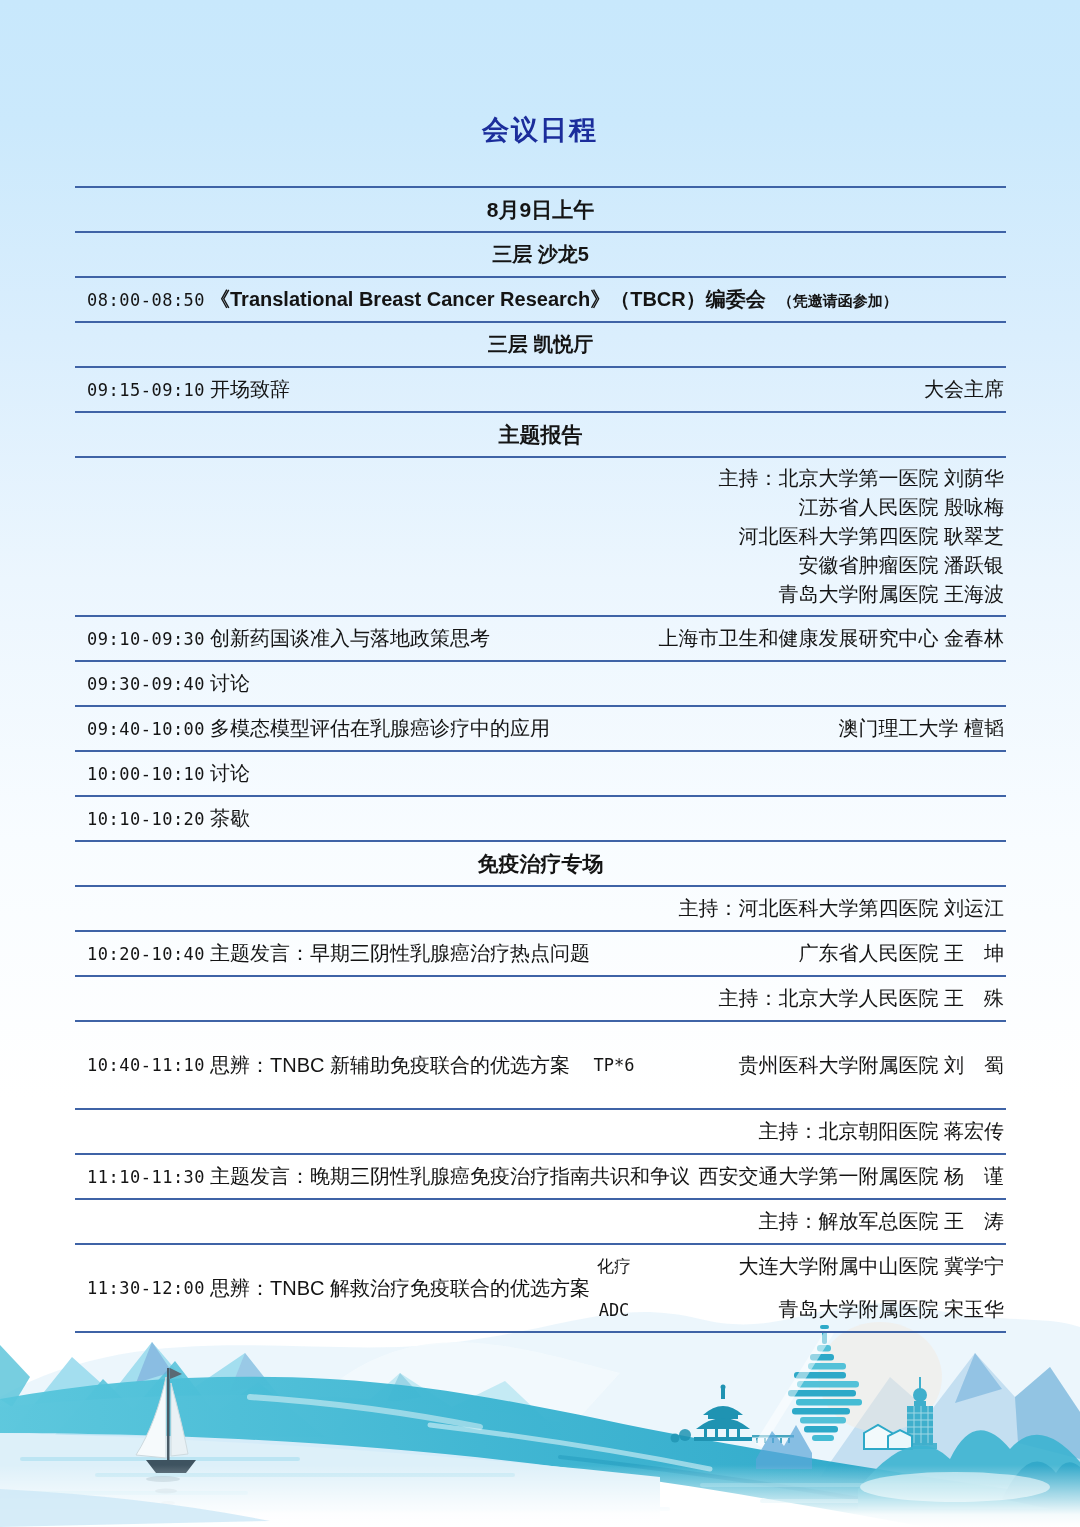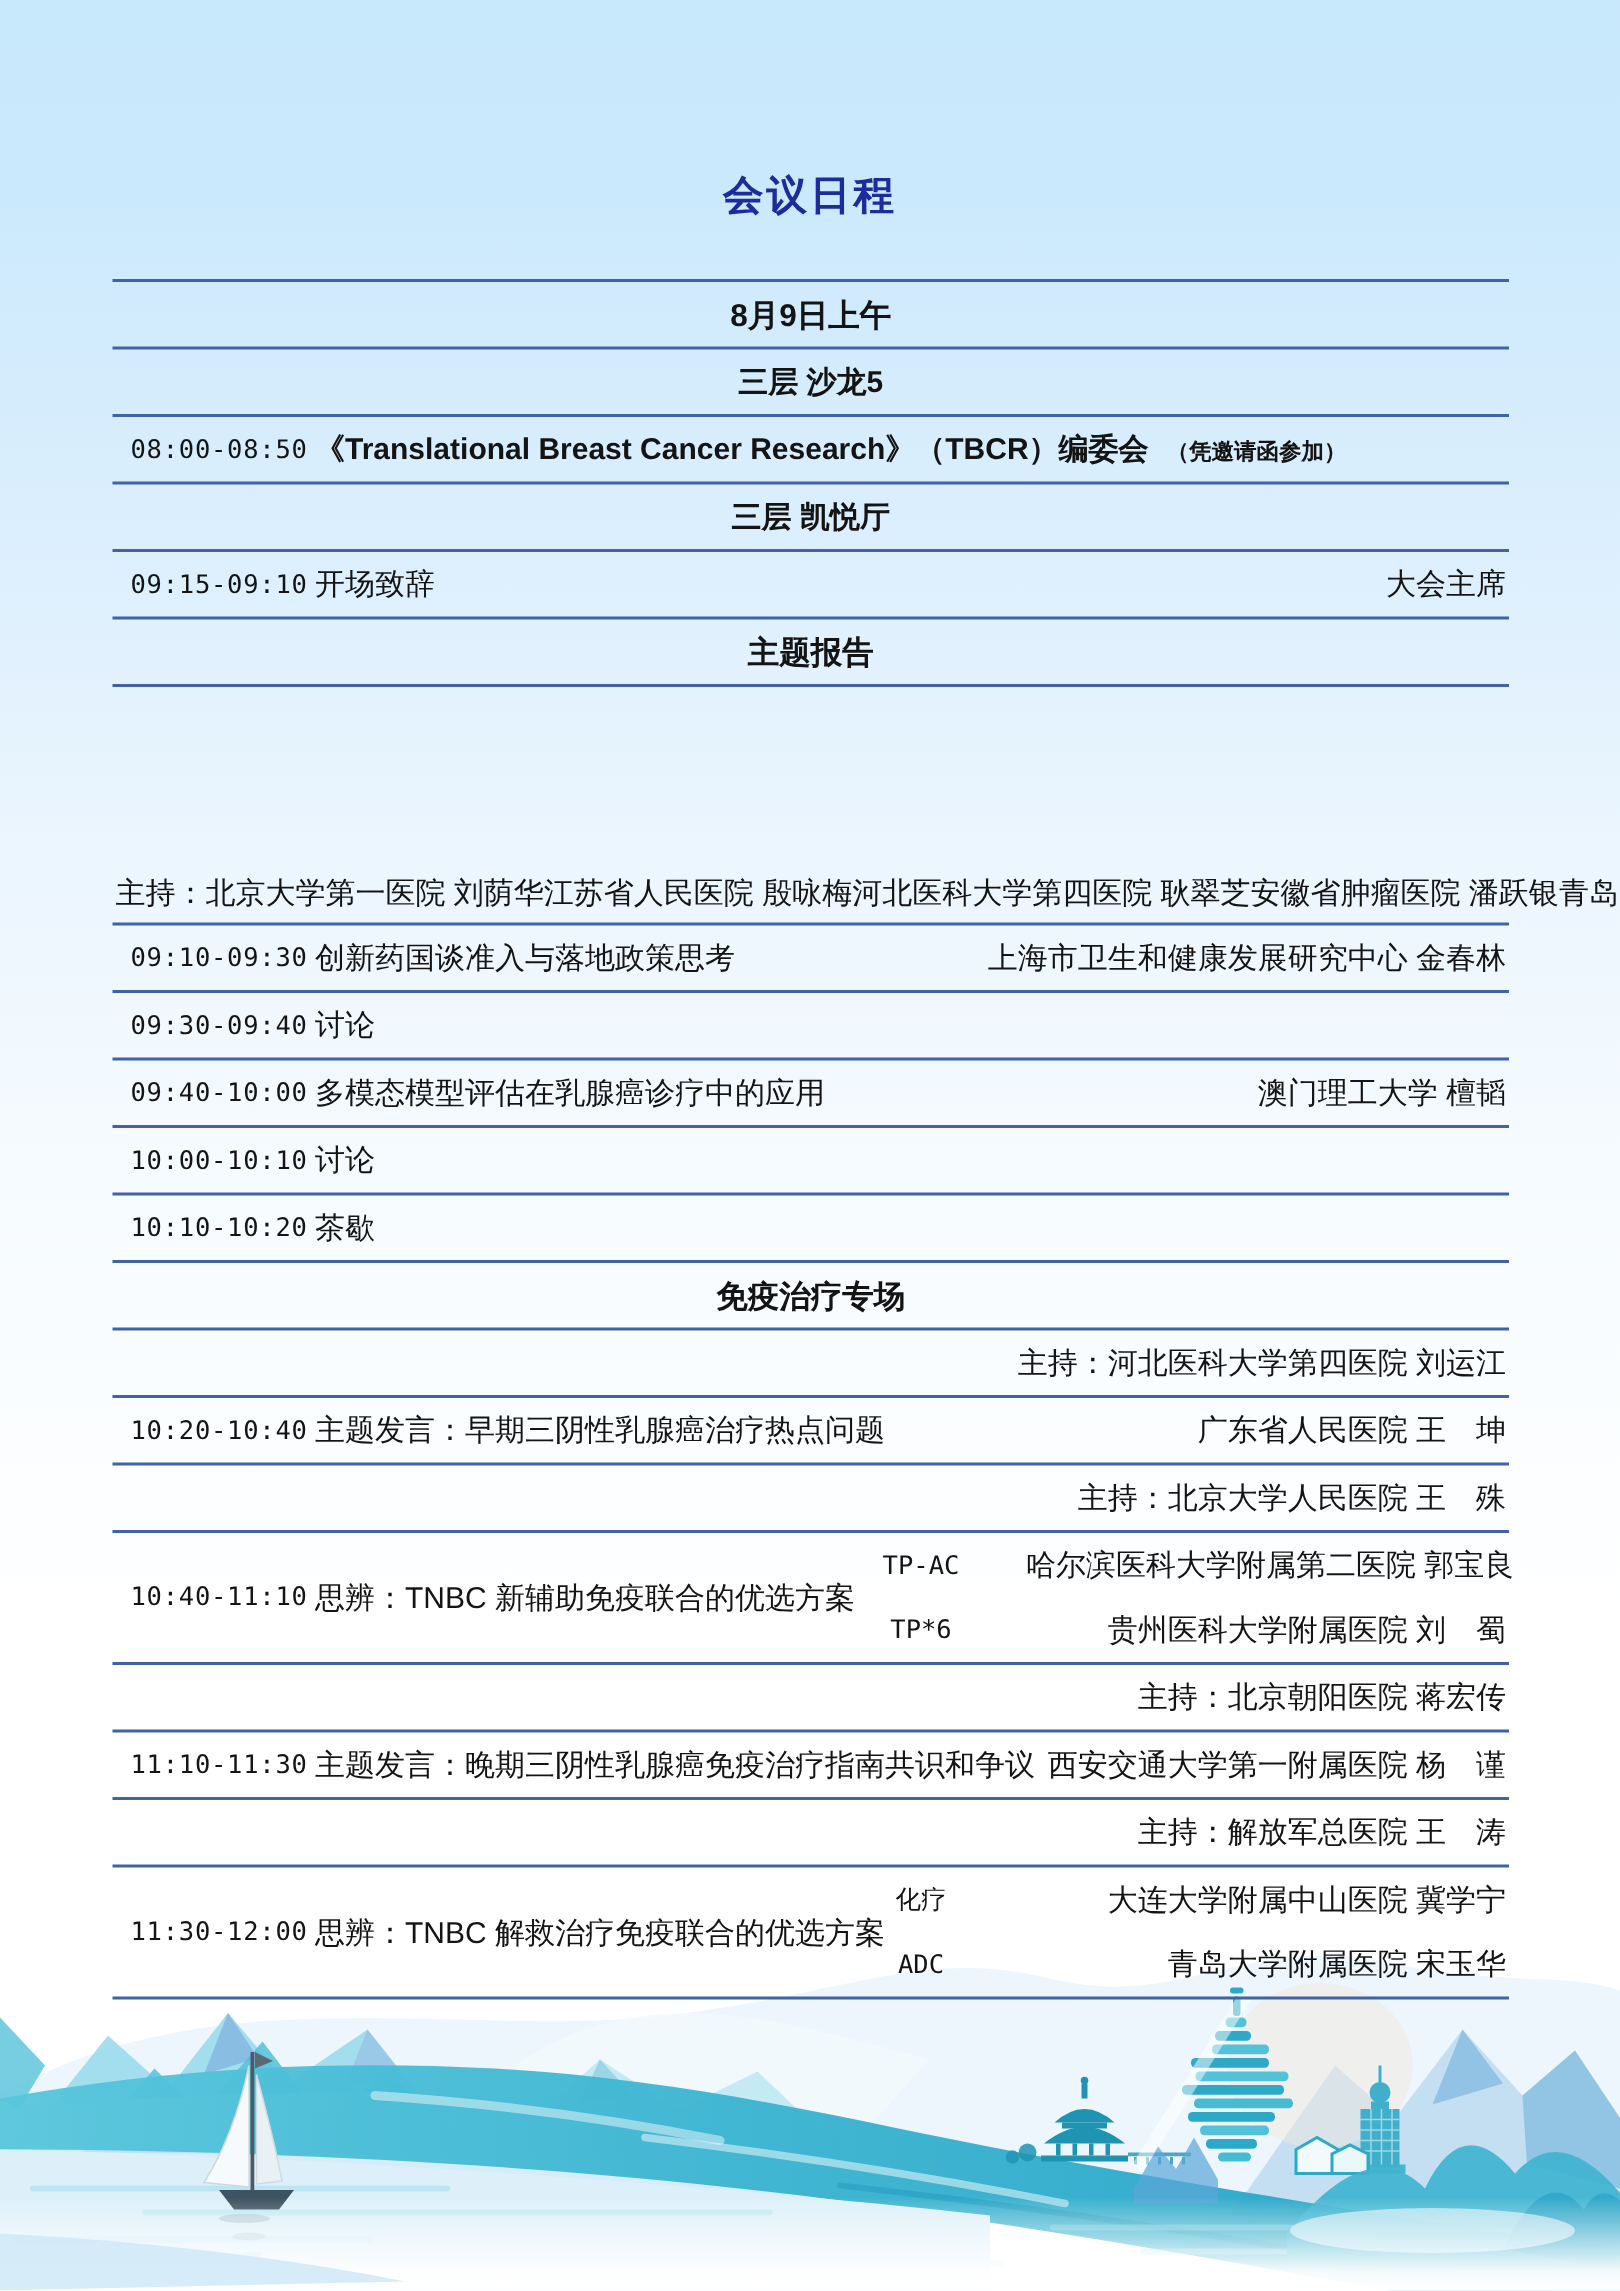--- a/index.html
+++ b/index.html
@@ -25,21 +25,21 @@
   .c{justify-content:center;font-weight:bold;}
   .b{font-weight:bold;}
   .hdr{font-size:21px;}
   .time{
     box-sizing:border-box;flex:0 0 133px;width:133px;padding-left:10px;
     font-family:"DejaVu Sans Mono","Liberation Mono",monospace;font-size:17px;letter-spacing:.5px;
   }
   .grow{flex:1 1 auto;min-width:0;}
   .rightcell{text-align:right;flex:0 0 auto;}
   .note{font-size:15px;margin-left:12px;font-weight:bold;}
-  .chairs{height:159px;flex-direction:row;justify-content:space-around;align-items:flex-end;padding:6px 2px;}
+  .chairs{height:159px;flex-direction:column;justify-content:space-around;align-items:flex-end;padding:6px 2px;}
   .chair-end{justify-content:flex-end;}
   .debate{height:88px;}
   .opts{flex:0 0 460px;width:460px;align-self:stretch;display:flex;flex-direction:column;}
   .opt{flex:1 1 50%;display:flex;align-items:center;}
   .tag{flex:0 0 140px;text-align:center;font-family:"DejaVu Sans Mono","Liberation Mono",monospace;font-size:17px;}
   .spk{flex:1 1 auto;text-align:right;}
 </style>
 </head>
 <body>
 
@@ -261,24 +261,20 @@
 
     <div class="r chair-end">
       <span>主持：北京大学人民医院 王　殊</span>
     </div>
 
     <div class="r debate">
       <span class="time">10:40-11:10</span>
       <span class="grow">思辨：TNBC 新辅助免疫联合的优选方案</span>
       <div class="opts">
         <div class="opt">
-          <span class="tag">TP-AC</span>
-          <span class="spk">哈尔滨医科大学附属第二医院 郭宝良</span>
-        </div>
-        <div class="opt">
           <span class="tag">TP*6</span>
           <span class="spk">贵州医科大学附属医院 刘　蜀</span>
         </div>
       </div>
     </div>
 
     <div class="r chair-end">
       <span>主持：北京朝阳医院 蒋宏传</span>
     </div>
 

